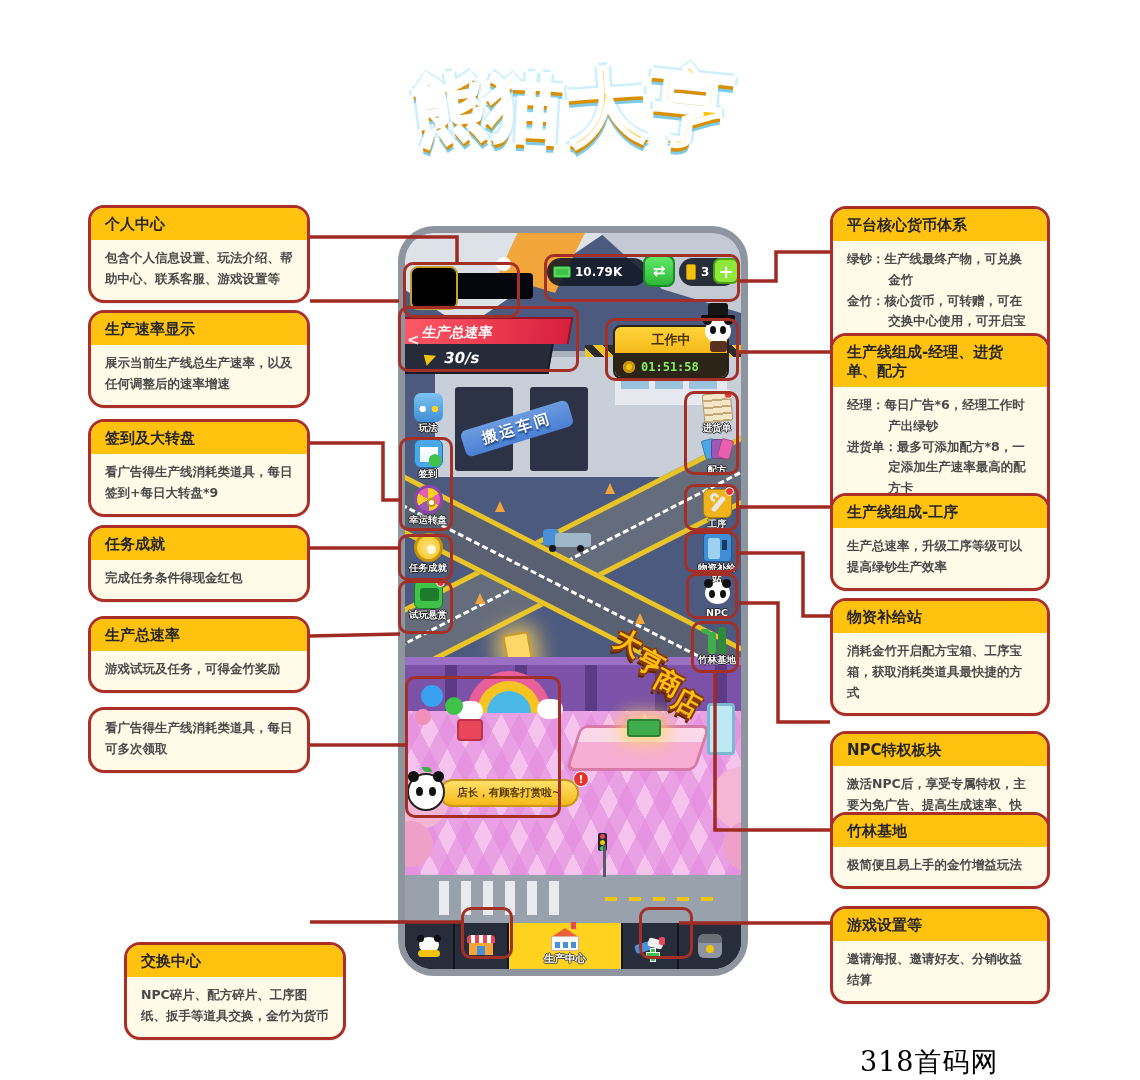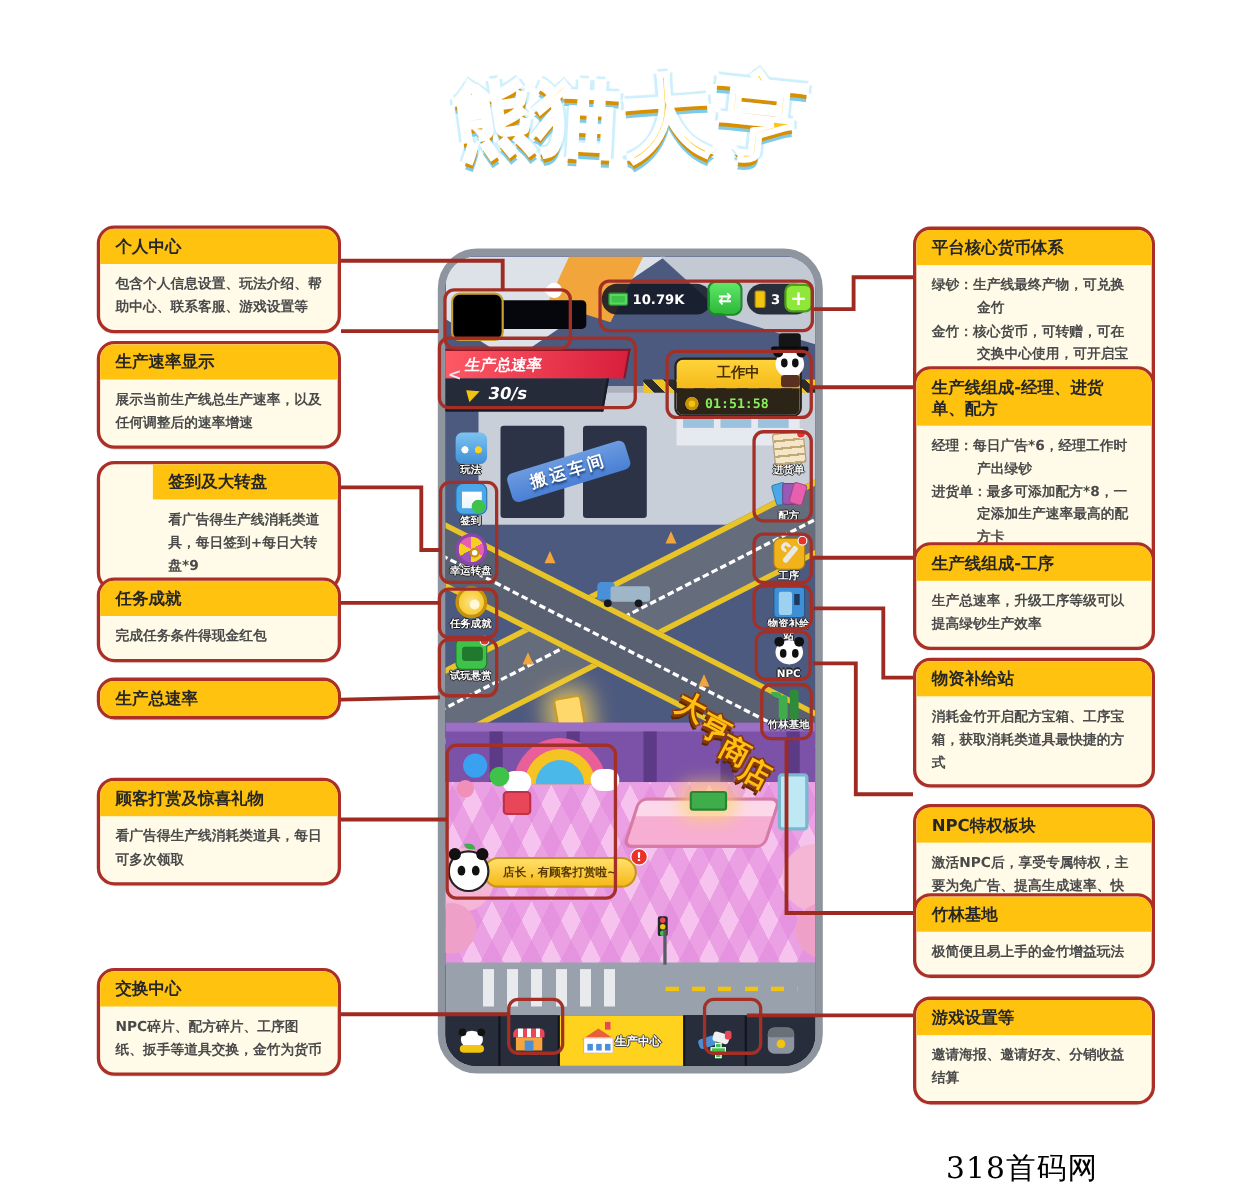--- a/index.html
+++ b/index.html
@@ -170,21 +170,21 @@
   .sb-ear { position:absolute; top:-4px; width:11px; height:11px; background:#111; border-radius:50%; }
   .sb-eye { position:absolute; top:12px; width:7px; height:9px; background:#111; border-radius:50%; }
   .sb-bub { left:34px; top:546px; width:140px; height:28px; background:linear-gradient(#ffe06a,#f5b91a); border:2px solid #c8951a;
             border-radius:14px; color:#5a3a00; font-size:10.5px; font-weight:800; display:flex; align-items:center;
             justify-content:center; z-index:7; white-space:nowrap; }
   .sb-alert { left:168px; top:538px; width:16px; height:16px; background:#e8332a; border-radius:50%; color:#fff; font-size:11px;
               font-weight:800; text-align:center; line-height:16px; z-index:8; border:1px solid #fff; }
 
   
   .nav { left:0; top:690px; width:336px; height:46px; background:#11151e; display:flex; gap:2px; z-index:6; }
-  .nav .cell { background:#272d3a; height:100%; display:flex; flex-direction:row; align-items:center; justify-content:center; }
+  .nav .cell { background:#272d3a; height:100%; display:flex; flex-direction:column; align-items:center; justify-content:center; }
   .nav .active { background:#ffd21e; }
   .nav .lab { color:#fff; font-size:10.5px; font-weight:800; text-shadow:-1px 0 #444,1px 0 #444,0 -1px #444,0 1px #444; margin-top:1px; }
   .ni { position:relative; }
   .ni-panda { width:24px; height:22px; }
   .ni-panda .f { position:absolute; left:2px; top:2px; width:20px; height:16px; background:#fff; border-radius:50%; }
   .ni-panda .e { position:absolute; top:0; width:7px; height:7px; background:#111; border-radius:50%; }
   .ni-panda .pad { position:absolute; left:1px; bottom:0; width:22px; height:7px; background:#f1c40f; border-radius:4px; }
   .ni-shop { width:28px; height:22px; }
   .ni-shop .aw { position:absolute; left:0; top:0; width:28px; height:8px; border-radius:4px 4px 0 0;
                  background:repeating-linear-gradient(90deg,#e8475a 0 4px,#fff 4px 8px); }
@@ -517,36 +517,36 @@
   </svg>
 
   <div class="abox lbox" style="top:205px;">
     <div class="hd">个人中心</div>
     <div class="bd">包含个人信息设置、玩法介绍、帮助中心、联系客服、游戏设置等</div>
   </div>
   <div class="abox lbox" style="top:310px;">
     <div class="hd">生产速率显示</div>
     <div class="bd">展示当前生产线总生产速率，以及任何调整后的速率增速</div>
   </div>
-  <div class="abox lbox" style="top:419px;padding-left:48px;">
+  <div class="abox lbox" style="top:419px;">
     <div class="hd">签到及大转盘</div>
     <div class="bd">看广告得生产线消耗类道具，每日签到+每日大转盘*9</div>
   </div>
   <div class="abox lbox" style="top:525px;">
     <div class="hd">任务成就</div>
     <div class="bd">完成任务条件得现金红包</div>
   </div>
   <div class="abox lbox" style="top:616px;">
     <div class="hd">生产总速率</div>
+    <div class="bd">游戏试玩及任务，可得金竹奖励</div>
   </div>
   <div class="abox lbox" style="top:707px;">
-    <div class="hd">顾客打赏及惊喜礼物</div>
     <div class="bd">看广告得生产线消耗类道具，每日可多次领取</div>
   </div>
-  <div class="abox lbox" style="top:880px;">
+  <div class="abox lbox" style="top:942px;margin-left:36px;">
     <div class="hd">交换中心</div>
     <div class="bd">NPC碎片、配方碎片、工序图纸、扳手等道具交换，金竹为货币</div>
   </div>
 
   <div class="abox rbox" style="top:206px;">
     <div class="hd">平台核心货币体系</div>
     <div class="bd">
       <p class="hang">绿钞：生产线最终产物，可兑换金竹</p>
       <p class="hang">金竹：核心货币，可转赠，可在交换中心使用，可开启宝箱或招募NPC</p>
     </div>

